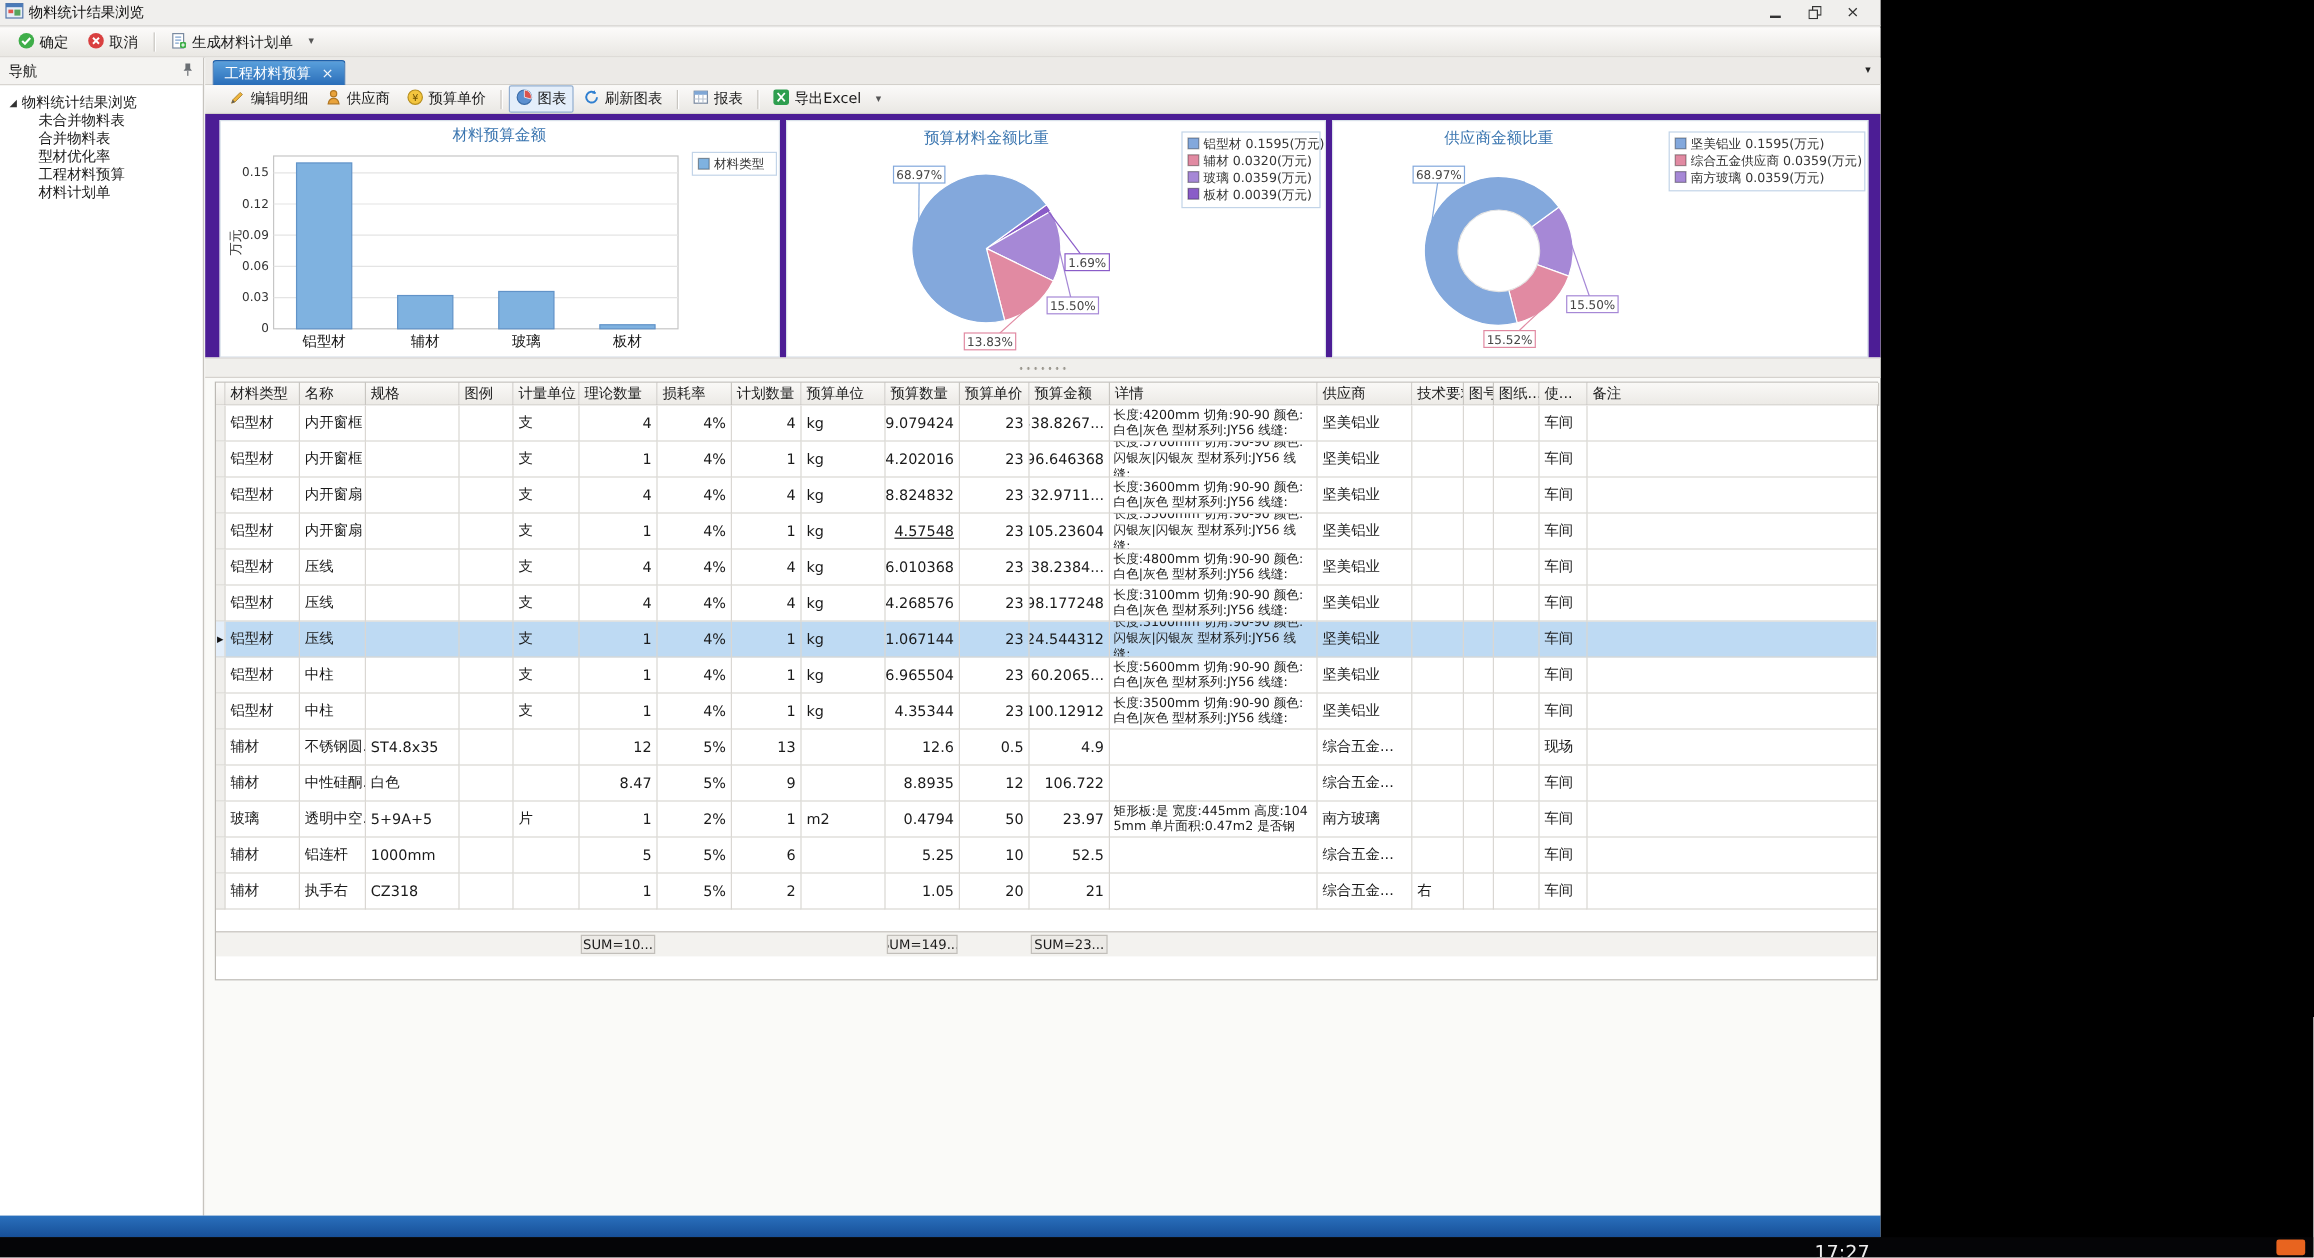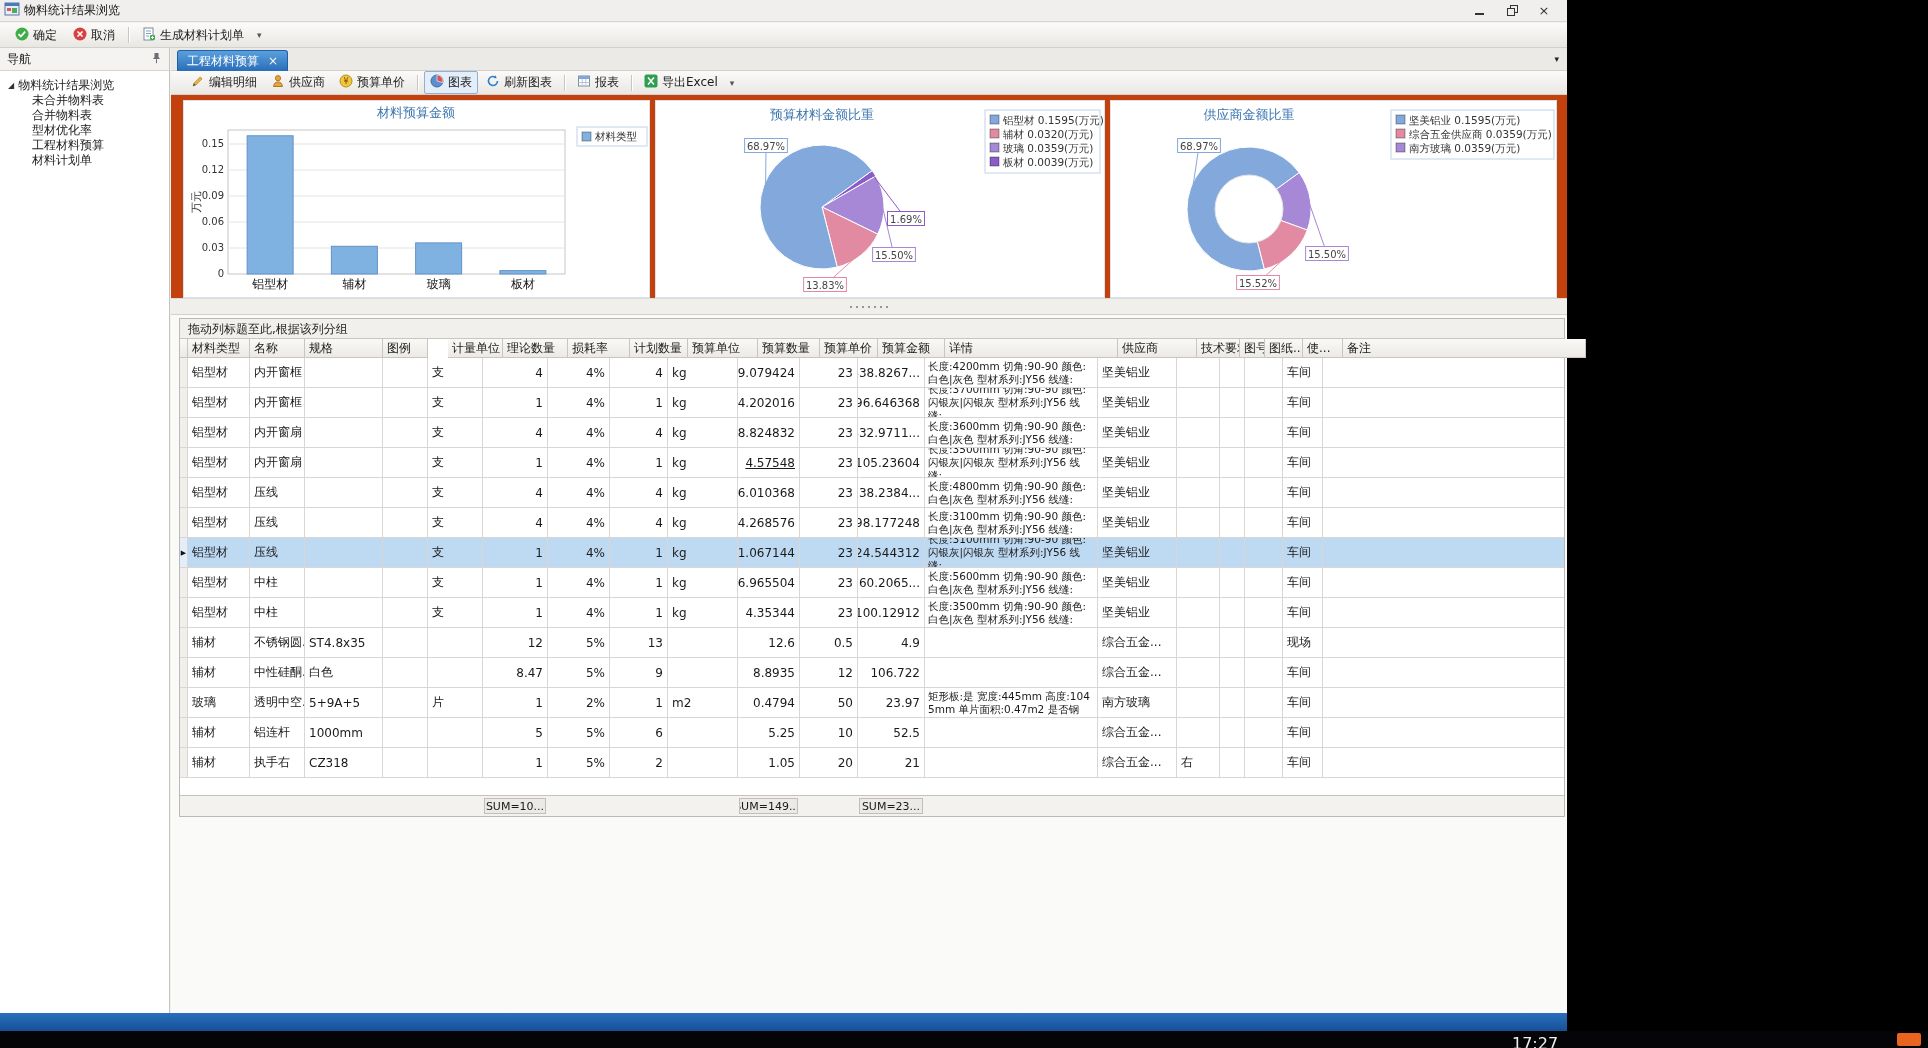--- a/index.html
+++ b/index.html
@@ -29,21 +29,21 @@
   
   .tabstrip{position:absolute;left:0;right:0;top:0;height:23px;background:#eceae7;border-bottom:1px solid #d3d0cb;}
   .tab{position:absolute;left:6px;top:2px;height:21px;display:flex;align-items:center;gap:9px;padding:0 9px;font-size:12px;color:#fff;background:linear-gradient(#5aa0dc,#2a6db8);border:1px solid #1f5fa8;border-bottom:none;border-radius:3px 3px 0 0;}
   .tab-x{font-size:12px;line-height:12px;opacity:.95;}
   .tab-dd{position:absolute;right:8px;top:6px;font-size:9px;color:#222;}
   
   .toolbar-doc{position:absolute;left:0;right:0;top:23px;height:24px;background:linear-gradient(#fbfaf9,#eae8e4);border-bottom:1px solid #d3d0cb;display:flex;align-items:center;gap:2px;padding-left:14px;}
   .dbtn{display:flex;align-items:center;gap:4px;padding:2px 5px;font-size:12px;border:1px solid transparent;border-radius:2px;}
   .dbtn.checked{border-color:#92aed0;background:#e4eefa;}
   
-  .charts{position:absolute;left:0;right:0;top:47px;height:203px;background:#c2410c;}
+  .charts{position:absolute;left:0;right:0;top:47px;height:203px;background:#4c1d95;}
   .chart-panel{position:absolute;top:5px;height:198px;background:#fff;border:1px solid #d9e1ea;}
   #chartp0{left:12px;width:467px;}
   #chartp1{left:484px;width:450px;}
   #chartp2{left:939px;width:447px;}
   .chart-panel svg{display:block;}
   .splitter{position:absolute;left:0;right:0;top:250px;height:17px;background:#f0efec;border-top:1px solid #dedbd7;border-bottom:1px solid #d5d2ce;display:flex;align-items:center;justify-content:center;}
   .dots{width:42px;height:4px;background-image:radial-gradient(circle,#9a978f 1px,transparent 1.2px);background-size:6px 4px;}
   
   .grid{position:absolute;left:8px;top:270px;width:1386px;height:499px;border:1px solid #bcb9b4;background:#fff;display:flex;flex-direction:column;}
   .groupbar{height:20px;background:#f1f0ed;border-bottom:1px solid #c9c6c1;font-size:12px;color:#222;padding:2px 8px;}
@@ -303,28 +303,27 @@
                 <text x="298" y="50.5" font-size="10.5" fill="#333" text-anchor="start">南方玻璃 0.0359(万元)</text>
               </svg>
             </div>
         </div>
 
         <div class="splitter">
             <span class="dots"></span>
           </div>
 
         <div class="grid">
-          <div class="groupbar">拖动列标题至此,根据该列分组</div>
           <div class="ghead" id="ghead">
               <div class="hc ind"></div>
               <div class="hc" style="width: 62px;">材料类型</div>
               <div class="hc" style="width: 55px;">名称</div>
               <div class="hc" style="width: 78px;">规格</div>
               <div class="hc" style="width: 45px;">图例</div>
-              <div class="hc" style="width: 55px; margin-left: 20px;">计量单位</div>
+              <div class="hc" style="width: 55px;">计量单位</div>
               <div class="hc" style="width: 65px;">理论数量</div>
               <div class="hc" style="width: 62px;">损耗率</div>
               <div class="hc" style="width: 58px;">计划数量</div>
               <div class="hc" style="width: 70px;">预算单位</div>
               <div class="hc" style="width: 62px;">预算数量</div>
               <div class="hc" style="width: 58px;">预算单价</div>
               <div class="hc" style="width: 67px;">预算金额</div>
               <div class="hc" style="width: 173px;">详情</div>
               <div class="hc" style="width: 79px;">供应商</div>
               <div class="hc" style="width: 43px;">技术要求</div>

